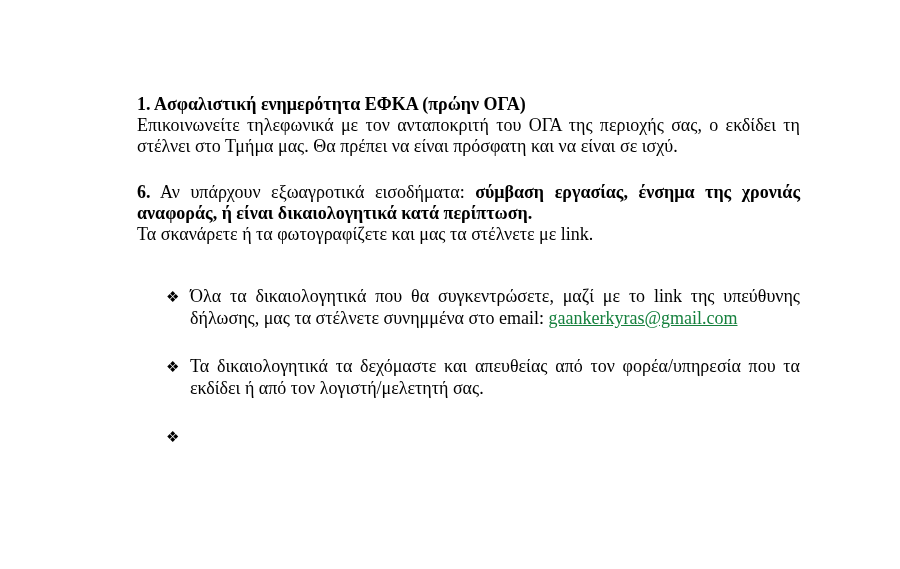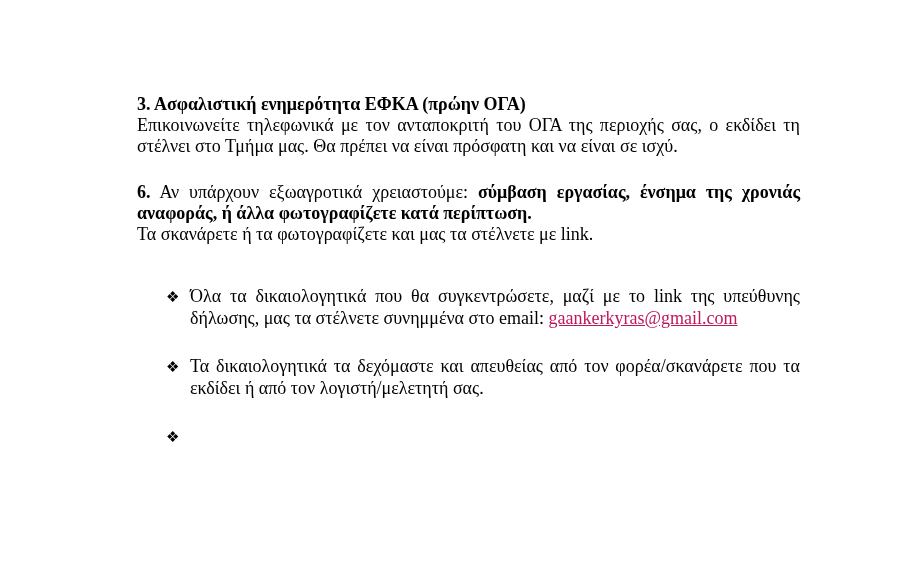--- a/index.html
+++ b/index.html
@@ -43,47 +43,47 @@
   .bullet-item + .bullet-item { margin-top: 26px; }
   .marker {
     position: absolute;
     left: 29px;
     top: 1px;
     font-family: "DejaVu Sans", sans-serif;
     font-size: 15px;
     line-height: 22px;
   }
   .email-link {
-    color: #be185d;
+    color: #15803d;
     text-decoration: underline;
     cursor: pointer;
   }
 </style>
 </head>
 <body>
 
 <div class="page">
   <div class="content">
 
-    <p class="para bold">3. Ασφαλιστική ενημερότητα ΕΦΚΑ (πρώην ΟΓΑ)</p>
+    <p class="para bold">1. Ασφαλιστική ενημερότητα ΕΦΚΑ (πρώην ΟΓΑ)</p>
 
     <p class="para">Επικοινωνείτε τηλεφωνικά με τον ανταποκριτή του ΟΓΑ της περιοχής σας, ο εκδίδει τη στέλνει στο Τμήμα μας. Θα πρέπει να είναι πρόσφατη και να είναι σε ισχύ.</p>
 
-    <p class="para section6-block"><span class="bold">6.</span><span> Αν υπάρχουν εξωαγροτικά χρειαστούμε: </span><span class="bold">σύμβαση εργασίας, ένσημα της χρονιάς αναφοράς, ή άλλα φωτογραφίζετε κατά περίπτωση.</span></p>
+    <p class="para section6-block"><span class="bold">6.</span><span> Αν υπάρχουν εξωαγροτικά εισοδήματα: </span><span class="bold">σύμβαση εργασίας, ένσημα της χρονιάς αναφοράς, ή είναι δικαιολογητικά κατά περίπτωση.</span></p>
 
     <p class="para">Τα σκανάρετε ή τα φωτογραφίζετε και μας τα στέλνετε με link.</p>
 
     <ul class="bullets">
 
       <li class="bullet-item">
         <span class="marker">❖</span><span>Όλα τα δικαιολογητικά που θα συγκεντρώσετε, μαζί με το link της υπεύθυνης δήλωσης, μας τα στέλνετε συνημμένα στο email: </span><a class="email-link" href="#">gaankerkyras@gmail.com</a>
       </li>
 
       <li class="bullet-item">
-        <span class="marker">❖</span><span>Τα δικαιολογητικά τα δεχόμαστε και απευθείας από τον φορέα/σκανάρετε που τα εκδίδει ή από τον λογιστή/μελετητή σας.</span>
+        <span class="marker">❖</span><span>Τα δικαιολογητικά τα δεχόμαστε και απευθείας από τον φορέα/υπηρεσία που τα εκδίδει ή από τον λογιστή/μελετητή σας.</span>
       </li>
 
       <li class="bullet-item">
         <span class="marker">❖</span>
       </li>
 
     </ul>
 
   </div>
 </div>

